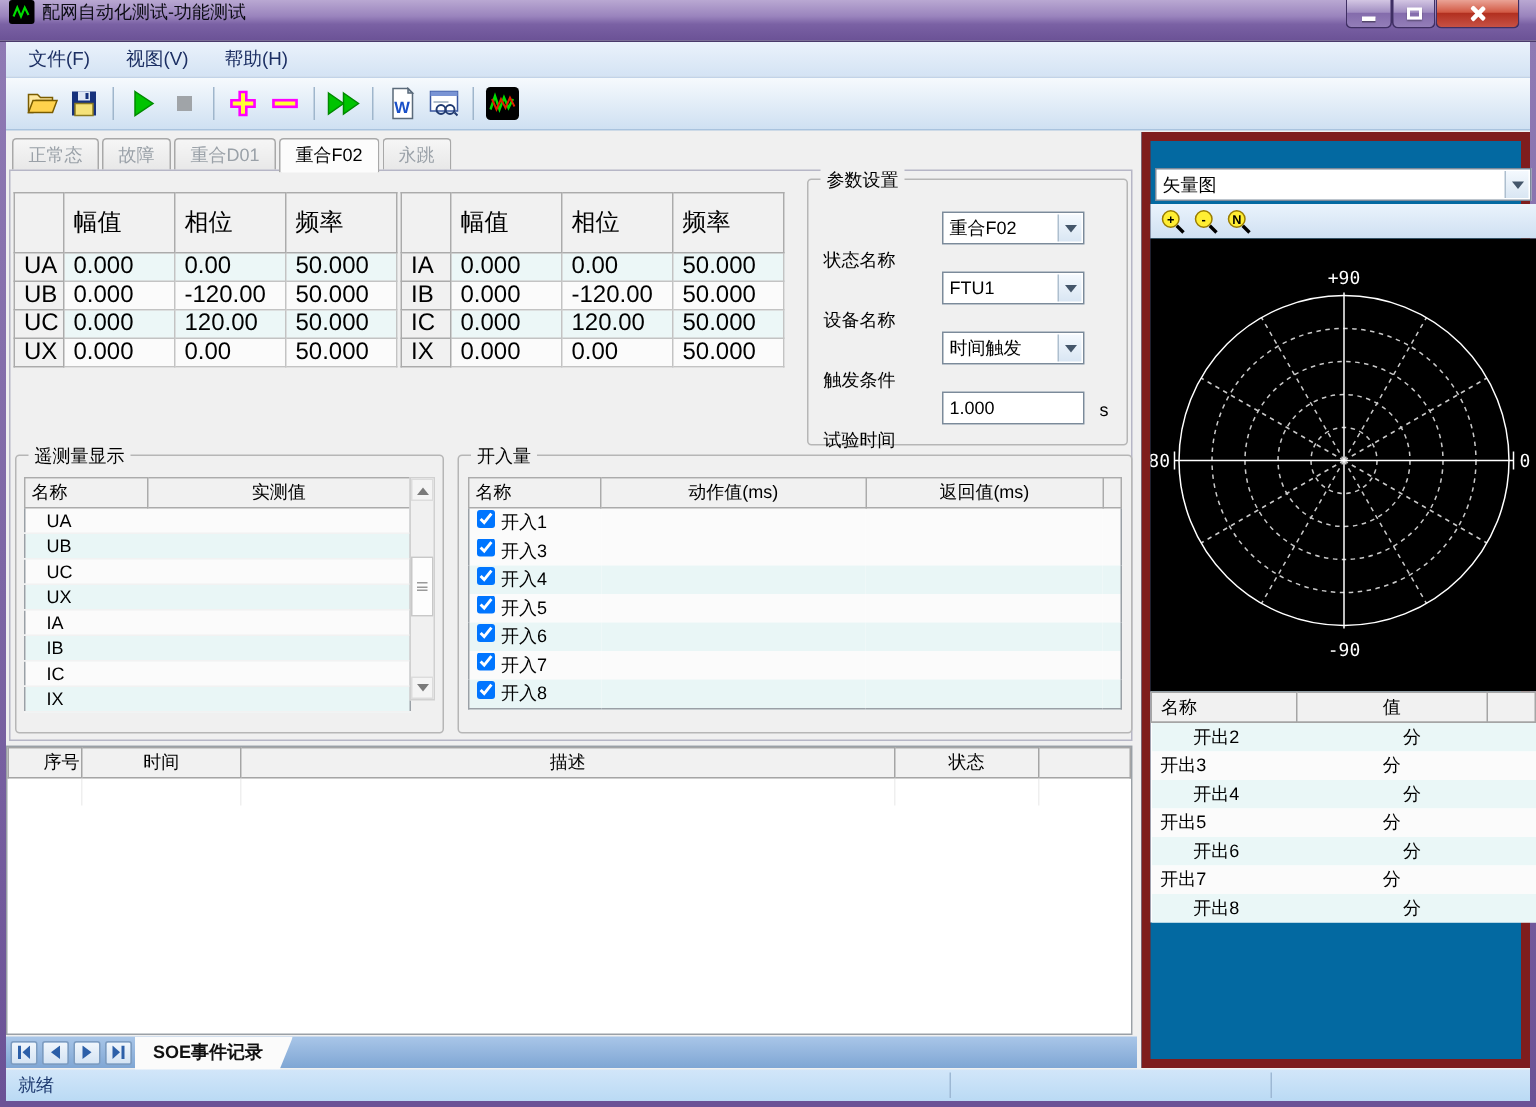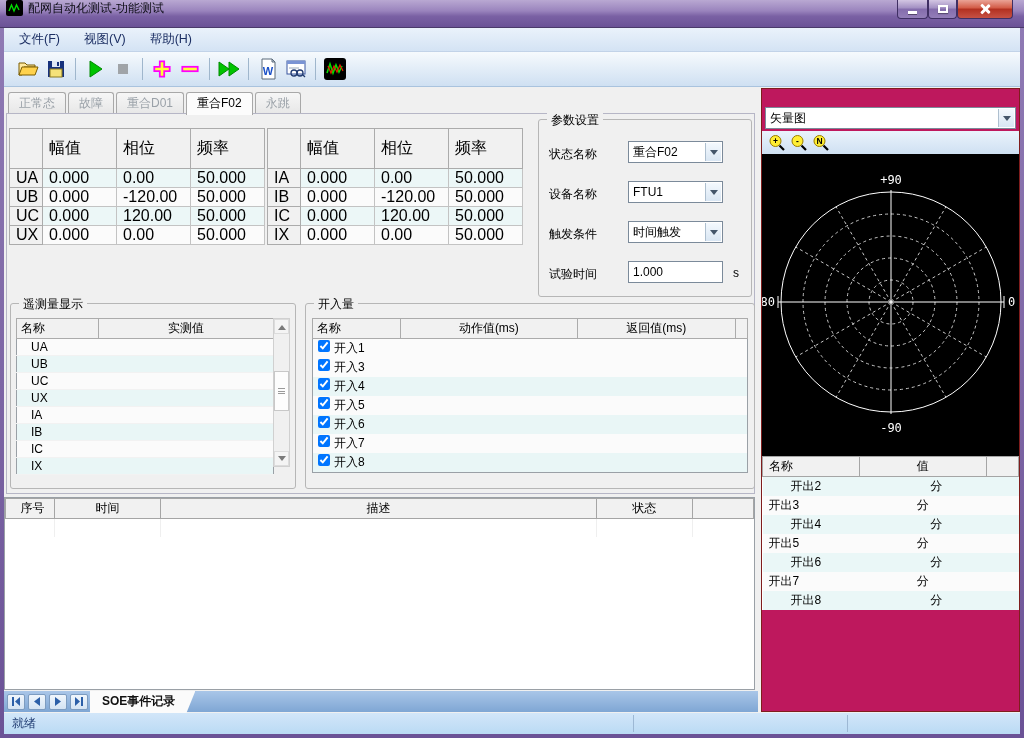--- a/index.html
+++ b/index.html
@@ -53,21 +53,21 @@
   .phasor tbody th{background:#f1f1f1;width:33px;border-color:#ababab;}
   .phasor td{width:74px;height:14px;}
   .phasor tr.r-odd td{background:#ecf7f7;} .phasor tr.r-even td{background:#fbfbfb;}
   #voltage-table{left:9px;top:128px;} #current-table{left:267px;top:128px;}
 
   
   .group{position:absolute;border:1px solid #b6b6b6;border-radius:3px;}
   .gtitle{position:absolute;top:-8px;left:8px;background:#f0f0f0;padding:0 4px;font-size:12px;color:#000;}
 
   #param-group{left:538px;top:119px;width:214px;height:178px;}
-  .p-label{position:absolute;left:10px;font-size:12px;color:#000;}
+  .p-label{position:absolute;left:10px;font-size:12px;color:#000;margin-top:19px;}
   .combo,.tinput{position:absolute;left:89px;width:95px;height:22px;border:1px solid #7b8a9a;
     background:#fff;font-size:12px;line-height:20px;padding-left:4px;}
   .combo .arrow{position:absolute;right:1px;top:1px;width:16px;height:18px;
     background:linear-gradient(#f4f9fe,#d9e6f3);border-left:1px solid #aebfcf;display:flex;align-items:center;justify-content:center;}
   .arr-down{width:0;height:0;border:4px solid transparent;border-top:5px solid #44566a;margin-top:4px;}
   .p-unit{position:absolute;left:194px;font-size:12px;}
 
   #telemetry-group{left:10px;top:303px;width:286px;height:186px;}
   .tl-table{position:absolute;left:5px;top:14px;width:258px;font-size:12px;background:#fff;border:1px solid #9aa0a6;}
   .tl-table th{background:#f1f1f1;border:1px solid #ababab;height:18px;font-weight:normal;}
@@ -89,39 +89,39 @@
   .bi-table th{background:#f1f1f1;border:1px solid #ababab;height:18px;font-weight:normal;}
   .bi-table td{height:17px;}
   .bi-name{width:88px;padding-left:3px;} .bi-act{width:176px;} .bi-ret{width:158px;} .bi-fill{width:12px;}
   .bi-table tr.r-odd td{background:#fbfbfb;} .bi-table tr.r-even td{background:#e9f6f6;}
   .bi-table input{width:12px;height:12px;margin:0 4px -2px 2px;}
 
   
   .ev-wrap{position:absolute;left:4px;top:497px;width:751px;height:193px;background:#fff;border:1px solid #9aa0a6;}
   .ev-table{width:100%;font-size:12px;}
   .ev-table th{background:#f1f1f1;border:1px solid #a5a5a5;height:19px;font-weight:normal;}
-  .ev-c0{width:48px;text-align:center;padding-left:6px;} .ev-c1{width:104px;} .ev-c2{width:427px;}
+  .ev-c0{width:48px;text-align:right;padding-left:6px;} .ev-c1{width:104px;} .ev-c2{width:427px;}
   .ev-c3{width:94px;} .ev-c4{width:60px;}
   .ev-table td{height:18px;border-right:1px solid #efefef;}
 
   
   .soebar{position:absolute;left:4px;top:691px;width:754px;height:21px;
     background:linear-gradient(#a9c6e8,#7fa6d4);display:flex;align-items:center;}
   .navbtn{width:18px;height:16px;margin-left:3px;background:linear-gradient(#f0f6fc,#d4e3f3);
     border:1px solid #7d9cc0;border-radius:2px;display:flex;align-items:center;justify-content:center;}
   .soe-tab{position:absolute;left:86px;top:0;height:32px;background:#fbfbfb;
     padding:0 20px 0 12px;font-size:12px;font-weight:bold;line-height:20px;color:#111;
     clip-path:polygon(0 0,100% 0,calc(100% - 13px) 100%,0 100%);}
   .statusbar{position:absolute;left:4px;top:713px;width:1016px;height:21px;
     background:linear-gradient(#d2e6f9,#badaf4);display:flex;align-items:center;}
   .status-text{font-size:12px;color:#1e3a70;margin-left:8px;}
   .st-div{position:absolute;top:2px;width:1px;height:17px;background:#9db8d4;}
 
   
-  .rpanel{position:absolute;left:761px;top:88px;width:259px;height:624px;background:#be185d;border:1px solid #7f1d1d;}
+  .rpanel{position:absolute;left:761px;top:88px;width:259px;height:624px;background:#0369a1;border:6px solid #7f1d1d;}
   .view-combo{position:absolute;left:3px;top:18px;width:251px;height:22px;border:1px solid #7b8a9a;
     background:#fff;font-size:12px;line-height:20px;padding-left:4px;}
   .zoombar{position:absolute;left:0;top:42px;width:257px;height:23px;
     background:linear-gradient(#eaf3fc,#cfe0f2);display:flex;align-items:center;padding-left:4px;}
   .zbtn{width:22px;height:20px;display:flex;align-items:center;justify-content:center;}
   .polar{position:absolute;left:0;top:65px;width:257px;height:302px;background:#000;}
   .out-table{position:absolute;left:0;top:367px;width:257px;font-size:12px;background:#fff;}
   .out-table th{background:#f1f1f1;border:1px solid #a5a5a5;height:17px;font-weight:normal;}
   .out-table td{height:16px;}
   .out-name{width:97px;padding-left:6px;} .out-val{width:128px;text-align:center;} .out-fill{width:32px;}

